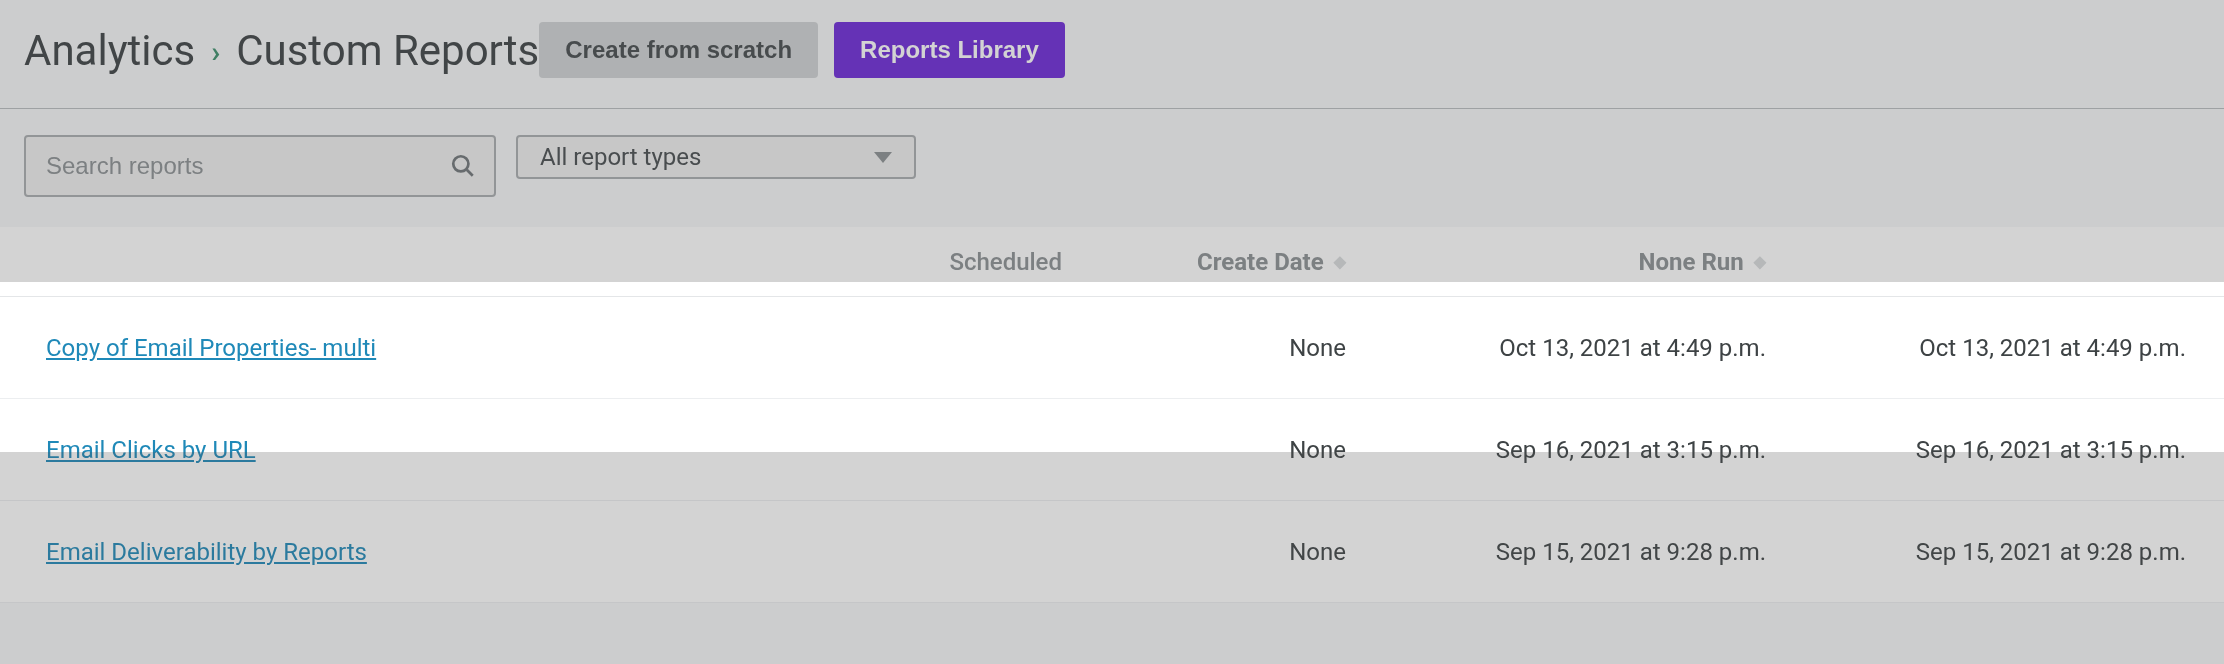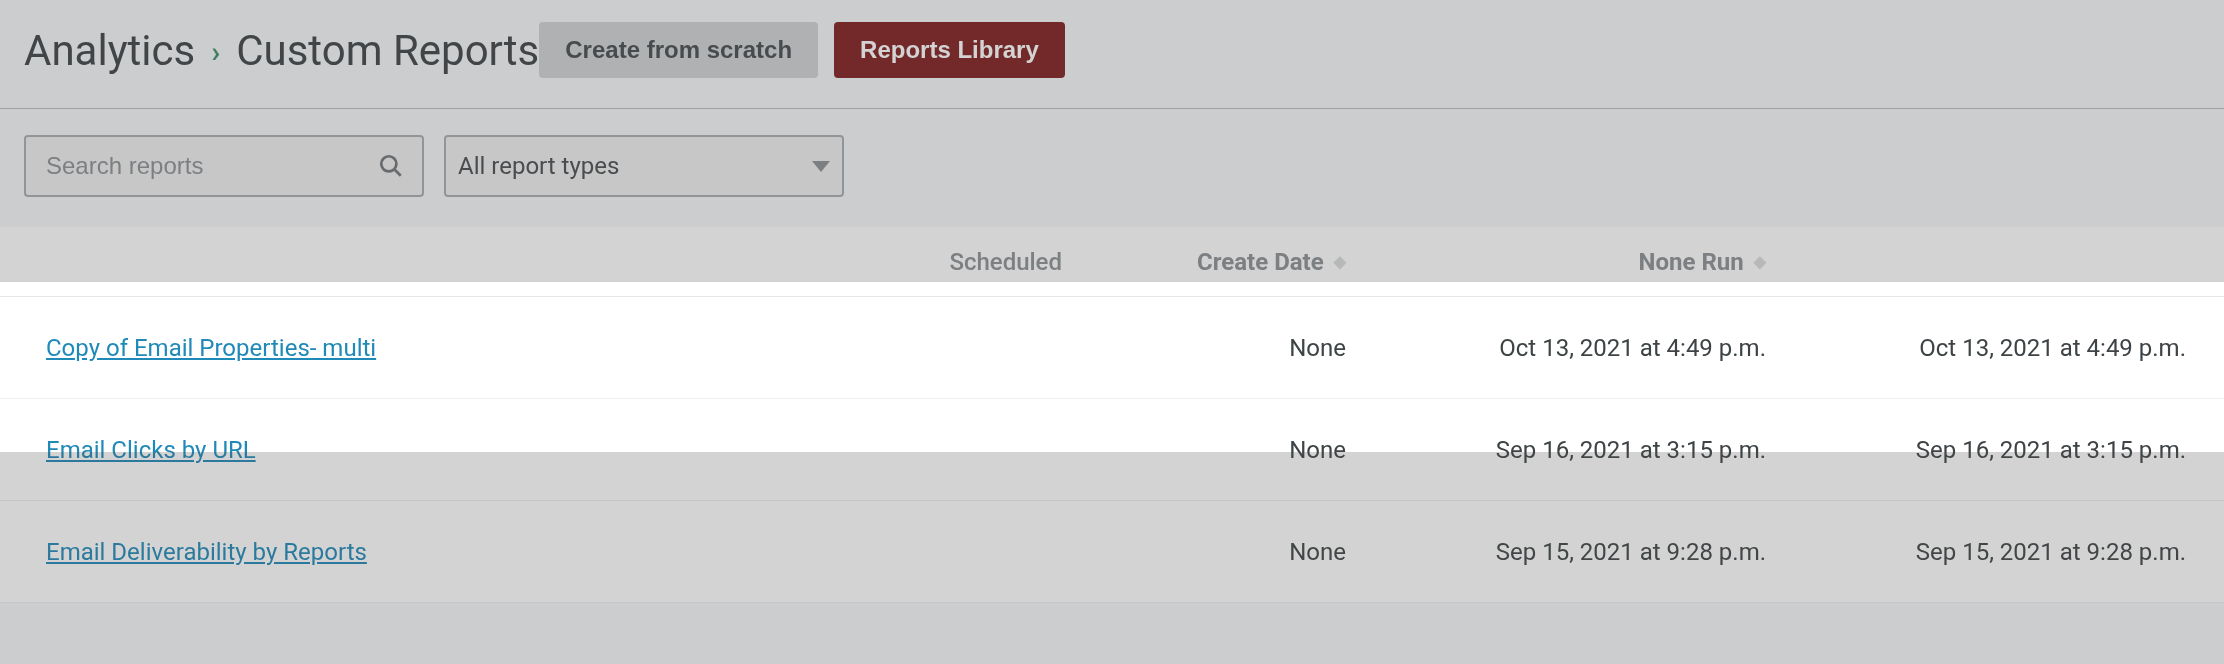--- a/index.html
+++ b/index.html
@@ -51,39 +51,39 @@
     padding: 14px 26px;
     border: none;
     border-radius: 4px;
     cursor: pointer;
   }
   .btn-secondary {
     background: #cfd2d4;
     color: #454a4d;
   }
   .btn-primary {
-    background: #7f1d1d;
+    background: #6d28d9;
     color: #ffffff;
   }
 
   .divider {
     height: 1px;
     background: #b9bdbf;
     width: 100%;
   }
 
   
   .filters {
     display: flex;
     gap: 20px;
     padding: 26px 24px 30px 24px;
   }
   .search-wrap {
     position: relative;
-    width: 400px;
+    width: 472px;
     height: 62px;
     border: 2px solid #a9adaf;
     border-radius: 4px;
     background: #efefef;
     display: flex;
     align-items: center;
   }
   .search-wrap input {
     border: none;
     background: transparent;
@@ -95,28 +95,28 @@
   }
   .search-wrap input::placeholder { color: #8b9093; }
   .search-icon {
     width: 26px;
     height: 26px;
     margin-right: 18px;
     color: #6f7578;
   }
   .select-wrap {
     width: 400px;
-    height: 62px;
+    height: 44px;
     border: 2px solid #a9adaf;
     border-radius: 4px;
     background: #efefef;
     display: flex;
     align-items: center;
     justify-content: space-between;
-    padding: 0 12px;
+    padding: 0 22px;
     font-size: 24px;
     color: #474c4f;
     cursor: pointer;
   }
   .caret-down {
     width: 0; height: 0;
     border-left: 9px solid transparent;
     border-right: 9px solid transparent;
     border-top: 11px solid #8b9093;
   }

